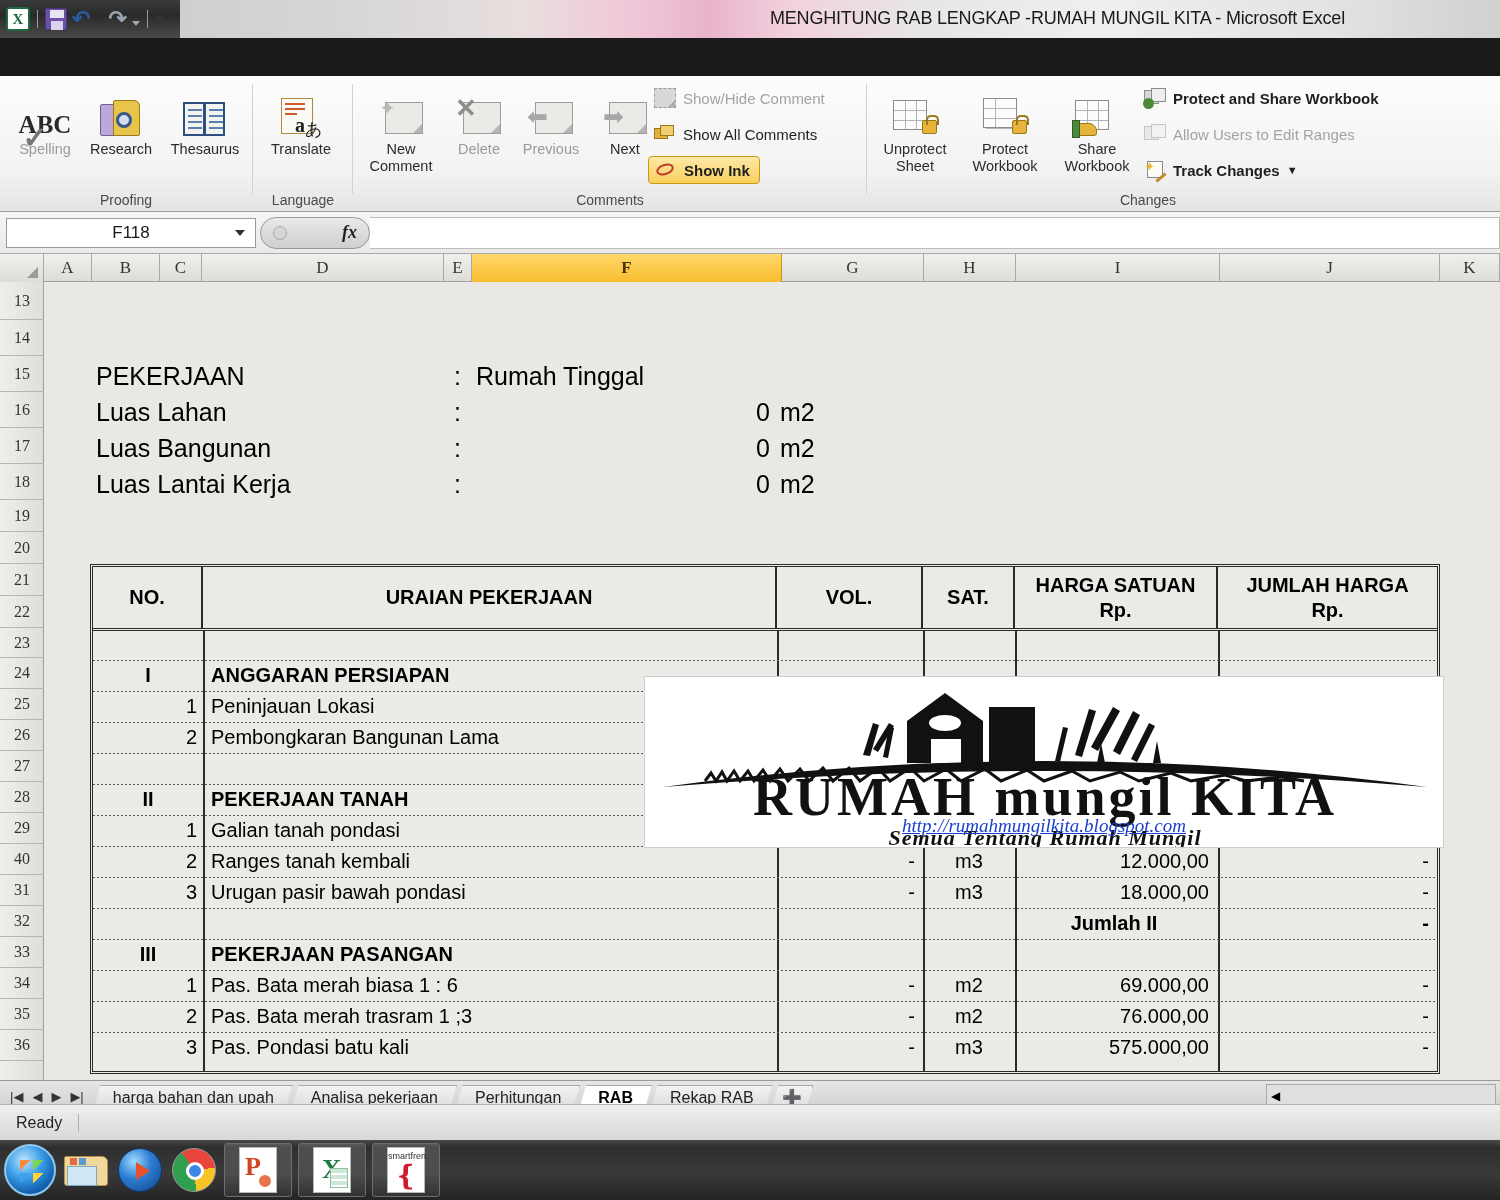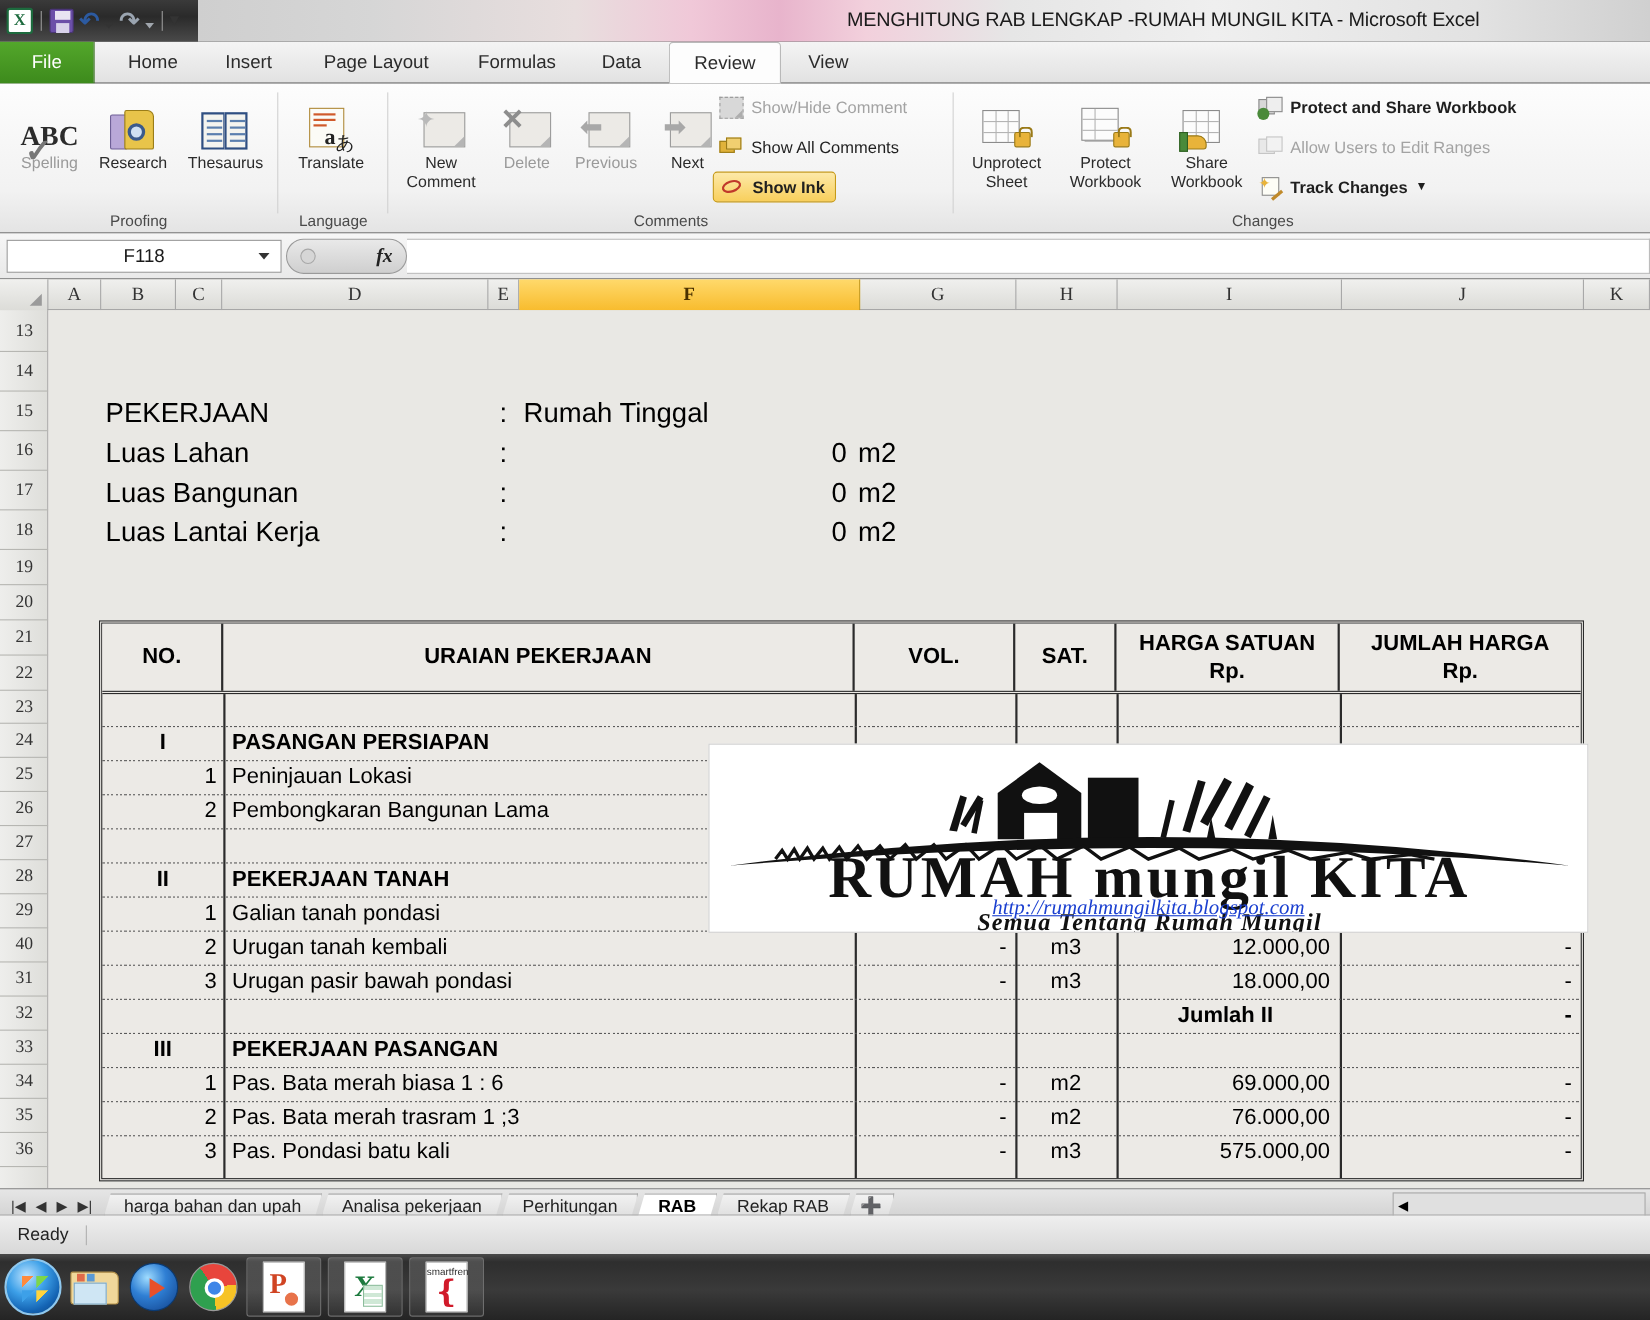--- a/index.html
+++ b/index.html
@@ -359,30 +359,20 @@
       <div class="undo-ico">↶</div>
       <div class="caret-sm"></div>
       <div class="redo-ico">↷</div>
       <div class="caret-sm dim"></div>
       <div class="qat-sep"></div>
       <div class="qat-more">▾<br></div>
     </div>
     <div class="titlebar-text">MENGHITUNG RAB LENGKAP -RUMAH MUNGIL KITA  -  Microsoft Excel</div>
   </div>
 
-  <div class="ribbon-tabs">
-    <div class="tab file" style="left:0;width:86px">File</div>
-    <div class="tab" style="left:96px;width:86px">Home</div>
-    <div class="tab" style="left:186px;width:80px">Insert</div>
-    <div class="tab" style="left:272px;width:140px">Page Layout</div>
-    <div class="tab" style="left:418px;width:104px">Formulas</div>
-    <div class="tab" style="left:530px;width:70px">Data</div>
-    <div class="tab active" style="left:608px;width:102px">Review</div>
-    <div class="tab" style="left:718px;width:70px">View</div>
-  </div>
 
   <div class="ribbon">
 
     <div class="group" style="left:0;width:252px">
       <div class="big-btn" style="left:2px">
         <div class="glyphbox">
           <div class="abc-ico">ABC<span class="chk">✓</span></div>
         </div>
         <span class="lbl dim">Spelling</span>
       </div>
@@ -682,21 +672,21 @@
         <div class="vline" style="left:830px;top:64px"></div>
         <div class="vline" style="left:922px;top:64px"></div>
         <div class="vline" style="left:1125px;top:64px"></div>
 
         <div class="rrow" style="top:64px;height:30px">
           <div class="hline" style="bottom:0"></div>
         </div>
 
         <div class="rrow" style="top:94px;height:31px">
           <div class="rc bold c" style="left:0;width:110px;top:3px">I</div>
-          <div class="rc bold" style="left:118px;top:3px">PASANGAN PERSIAPAN</div>
+          <div class="rc bold" style="left:118px;top:3px">ANGGARAN PERSIAPAN</div>
           <div class="hline" style="bottom:0"></div>
         </div>
 
         <div class="rrow" style="top:125px;height:31px">
           <div class="rc r" style="left:0;width:104px;top:3px">1</div>
           <div class="rc" style="left:118px;top:3px">Peninjauan Lokasi</div>
           <div class="hline" style="bottom:0"></div>
         </div>
 
         <div class="rrow" style="top:156px;height:31px">
@@ -716,21 +706,21 @@
         </div>
 
         <div class="rrow" style="top:249px;height:31px">
           <div class="rc r" style="left:0;width:104px;top:3px">1</div>
           <div class="rc" style="left:118px;top:3px">Galian tanah pondasi</div>
           <div class="hline" style="bottom:0"></div>
         </div>
 
         <div class="rrow" style="top:280px;height:31px">
           <div class="rc r" style="left:0;width:104px;top:3px">2</div>
-          <div class="rc" style="left:118px;top:3px">Urugan tanah kembali</div>
+          <div class="rc" style="left:118px;top:3px">Ranges tanah kembali</div>
           <div class="rc r" style="left:690px;width:132px;top:3px">-</div>
           <div class="rc c" style="left:832px;width:88px;top:3px">m3</div>
           <div class="rc r" style="left:926px;width:190px;top:3px">12.000,00</div>
           <div class="rc r" style="left:1130px;width:206px;top:3px">-</div>
           <div class="hline" style="bottom:0"></div>
         </div>
 
         <div class="rrow" style="top:311px;height:31px">
           <div class="rc r" style="left:0;width:104px;top:3px">3</div>
           <div class="rc" style="left:118px;top:3px">Urugan pasir bawah pondasi</div>

